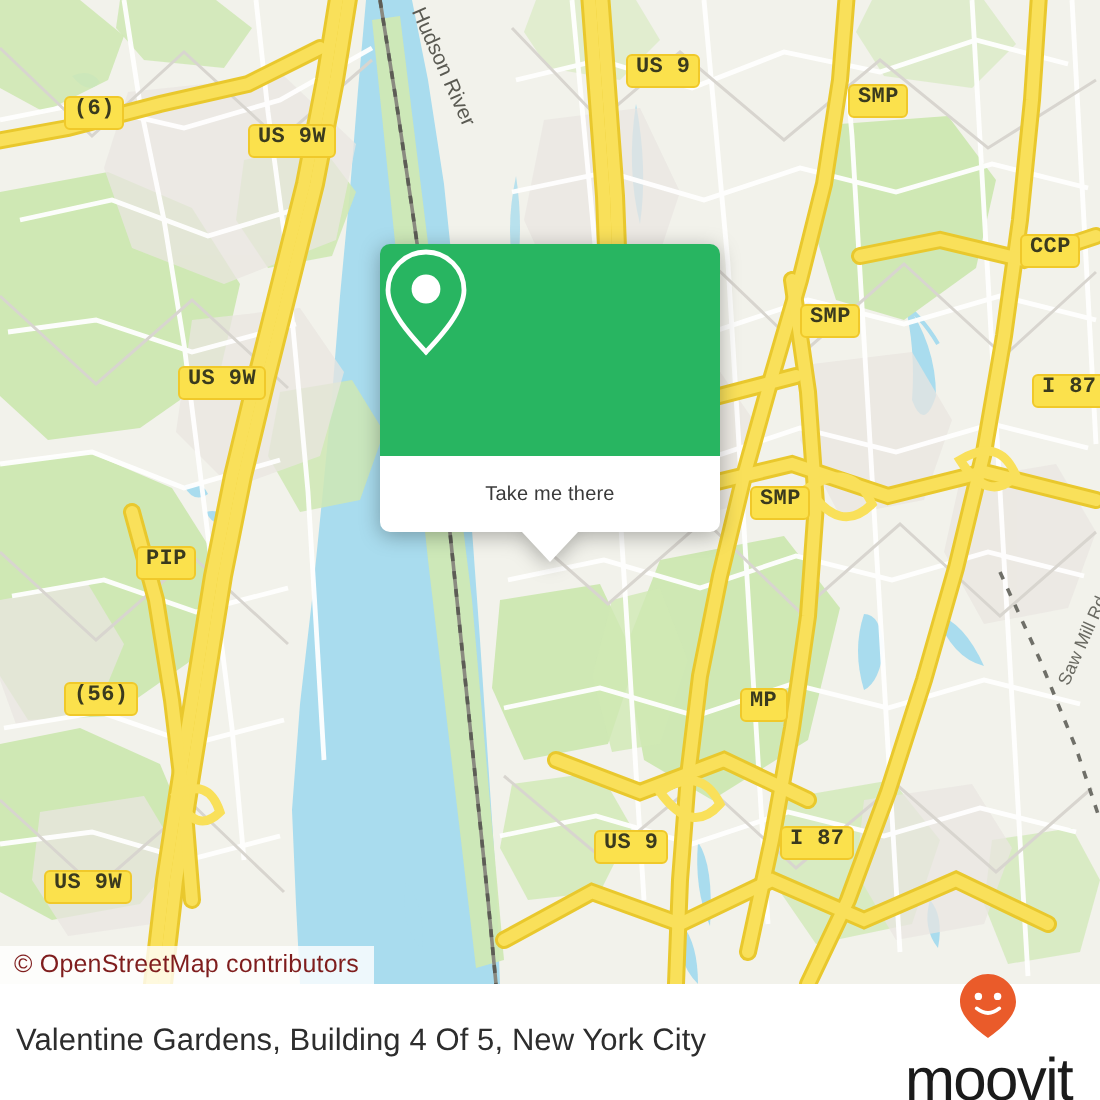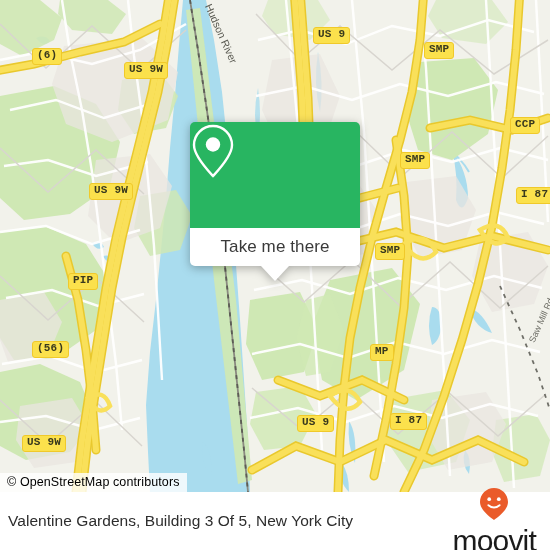--- a/index.html
+++ b/index.html
@@ -10,31 +10,31 @@
 
   
   #map{position:absolute;left:0;top:0;width:550px;height:492px;overflow:hidden;
        background:#f2f2eb;}
   #map svg{position:absolute;left:0;top:0;display:block;}
 
   
   #attrib{position:absolute;left:0;bottom:0;
           background:rgba(255,255,255,.80);
           padding:2px 7px 3px 7px;
-          font-size:12.5px;color:#000000;letter-spacing:.1px;
+          font-size:12.5px;color:#7f1d1d;letter-spacing:.1px;
           white-space:nowrap;}
 
   
   #popup{position:absolute;left:190px;top:122px;width:170px;
          filter:drop-shadow(0 2px 5px rgba(0,0,0,.30));}
   #popup-head{height:106px;border-radius:5px 5px 0 0;
               display:flex;align-items:center;justify-content:center;}
   #popup-foot{height:38px;background:#fff;border-radius:0 0 5px 5px;
               display:flex;align-items:center;justify-content:center;
-              font-size:17px;color:#3a3a3a;letter-spacing:.1px;}
+              font-size:10px;color:#3a3a3a;letter-spacing:.1px;}
   #popup-tip{position:absolute;left:50%;transform:translateX(-50%);
              top:144px;width:0;height:0;
              border-left:14px solid transparent;
              border-right:14px solid transparent;
              border-top:15px solid #fff;}
 
   
   #bottom{position:absolute;left:0;top:492px;width:550px;height:58px;
           background:#fff;display:flex;align-items:center;
           justify-content:space-between;padding:0 14px 0 8px;
@@ -269,21 +269,21 @@
         </span>
       </div>
       <div id="popup-foot">
         <span>Take me there</span>
       </div>
       <div id="popup-tip"></div>
     </div>
   </div>
 
   <div id="bottom">
-    <div id="place-title">Valentine Gardens, Building 3 Of 5, New York City</div>
+    <div id="place-title">Valentine Gardens, Building 4 Of 5, New York City</div>
 
     <div id="brand">
       <span>
         <svg width="30" height="34" viewBox="0 0 30 34" aria-hidden="true">
           <path d="M15 1 C7.3 1 1 7.3 1 15 C1 23 11 30 15 33
                    C19 30 29 23 29 15 C29 7.3 22.7 1 15 1 Z" fill="#ea5b2a"></path>
           <circle cx="10.2" cy="12.2" r="1.85" fill="#ffffff"></circle>
           <circle cx="19.8" cy="12.2" r="1.85" fill="#ffffff"></circle>
           <path d="M9.4 18.2 q5.6 4.6 11.2 0" stroke="#ffffff" stroke-width="1.9" fill="none" stroke-linecap="round"></path>
         </svg>

